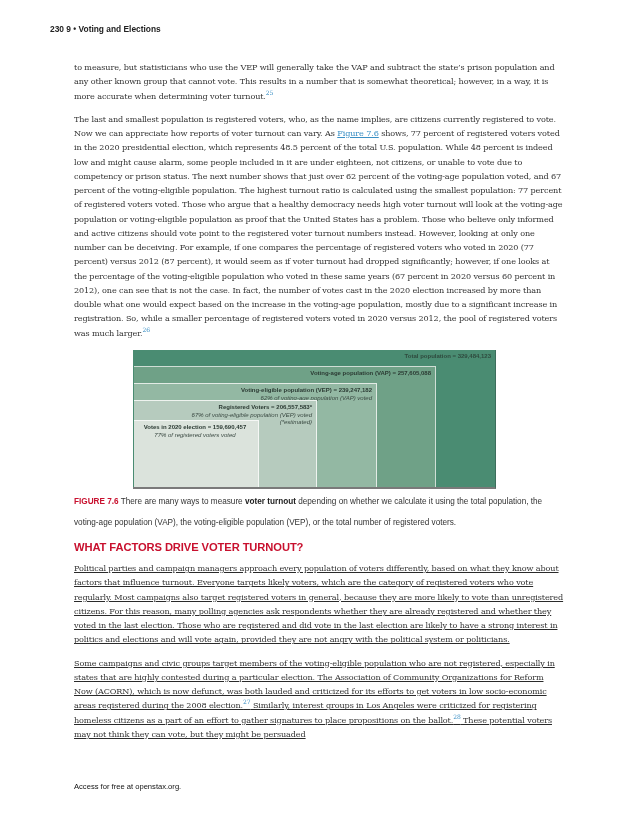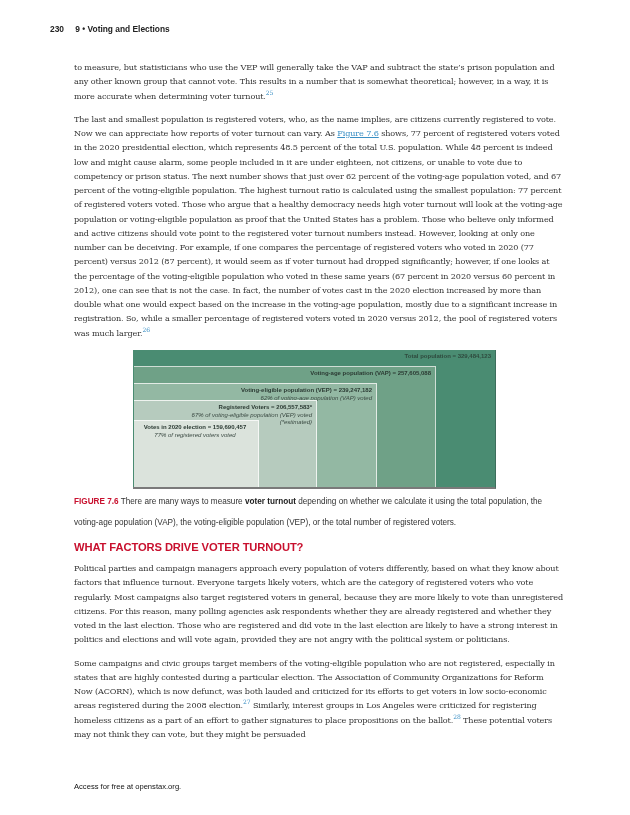--- a/index.html
+++ b/index.html
@@ -5,21 +5,21 @@
   html, body { margin: 0; padding: 0; }
   body {
     width: 630px; height: 815px; background: #ffffff; position: relative; overflow: hidden;
     font-family: "DejaVu Serif", "Liberation Serif", serif; color: #2a2a2a;
   }
   .running-head {
     position: absolute; left: 50px; top: 24px;
     font-family: "Liberation Sans", "DejaVu Sans", sans-serif;
     font-size: 8.4px; font-weight: bold; color: #222;
   }
-  .running-head .pnum { margin-right: 9px; }
+  .running-head .pnum { }
   .content { position: absolute; left: 74px; top: 60px; width: 490px; }
   p.body {
     margin: 0 0 9px 0;
     font-family: "DejaVu Serif", "Liberation Serif", serif;
     font-size: 8.1px; line-height: 14.25px; letter-spacing: -0.12px; color: #333;
   }
   sup.fn { color: #3a8fc4; font-size: 6px; line-height: 0; vertical-align: 4px; }
   a.xref { color: #3a8fc4; text-decoration: underline; }
 
   .figure {
@@ -46,21 +46,21 @@
     font-family: "Liberation Sans", "DejaVu Sans", sans-serif;
     font-size: 8.2px; line-height: 21px; color: #333;
   }
   .caption .fig-label { color: #c8102e; font-weight: bold; }
   .caption b { color: #222; }
   .section-heading {
     position: absolute; left: 74px; top: 541px;
     font-family: "Liberation Sans", "DejaVu Sans", sans-serif;
     font-size: 11.2px; font-weight: bold; color: #c8102e; margin: 0; letter-spacing: -0.1px;
   }
-  .content2 { position: absolute; left: 74px; top: 561px; width: 490px; }
+  .content2 { position: absolute; left: 74px; top: 561px; width: 490px; text-decoration: underline; }
   .footer {
     position: absolute; left: 74px; top: 782px;
     font-family: "Liberation Sans", "DejaVu Sans", sans-serif;
     font-size: 7.6px; font-weight: normal; color: #111;
   }
 </style>
 </head>
 <body>
 
 <div class="running-head">

